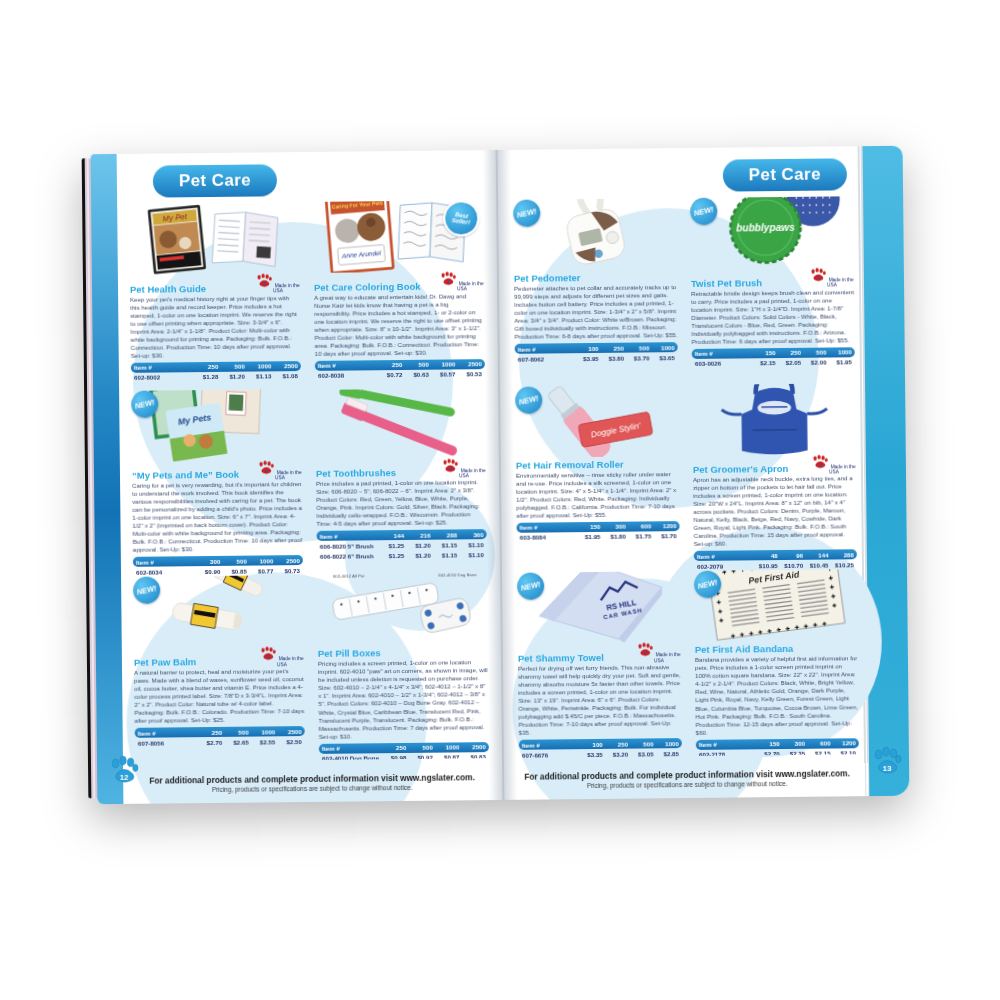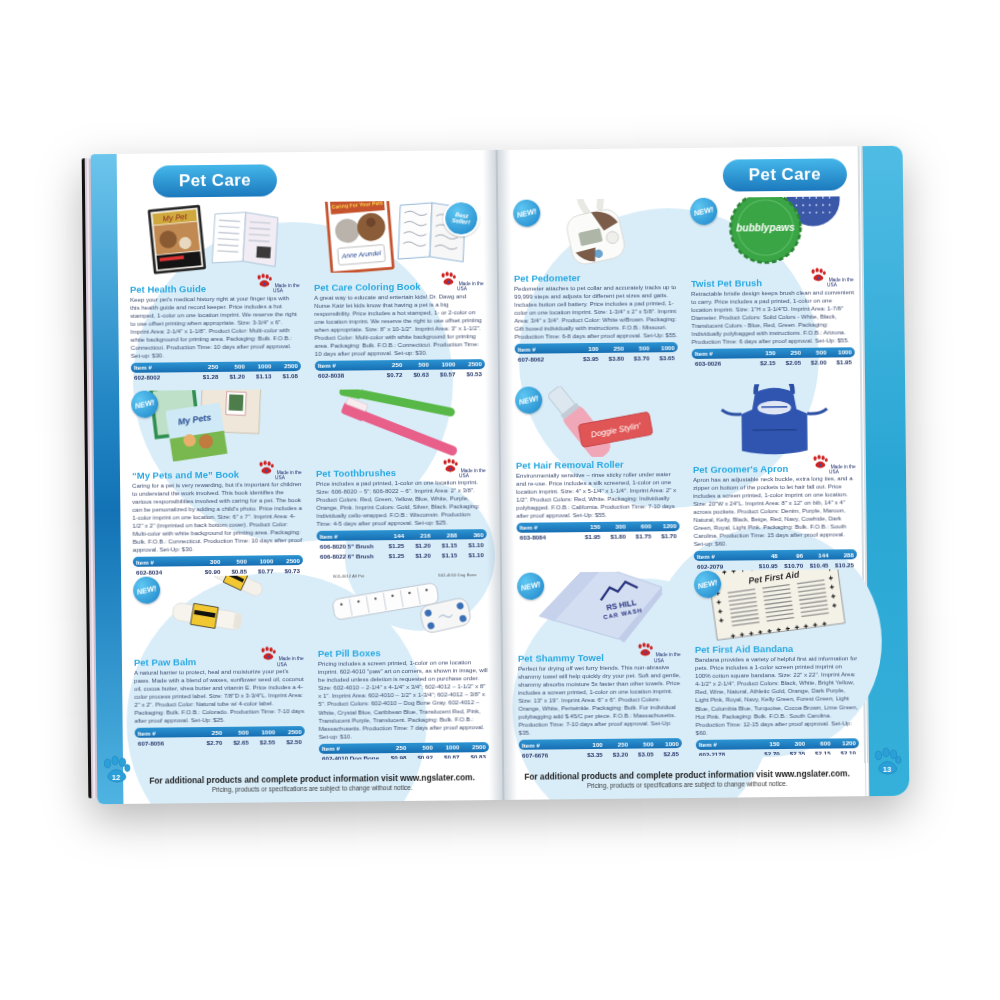--- a/index.html
+++ b/index.html
@@ -30,22 +30,22 @@
   table.price td:first-child{text-align:left;}
   .badge-new{position:absolute;left:2px;top:0px;width:27px;height:27px;border-radius:50%;background:radial-gradient(circle at 35% 30%,#5ec7f2,#1c84c8);color:#fff;font-size:7.5px;font-weight:bold;font-style:italic;display:flex;align-items:center;justify-content:center;transform:rotate(-12deg);z-index:4;box-shadow:0 1px 2px rgba(0,0,0,0.25);}
   .badge-best{position:absolute;right:6px;top:0px;width:32px;height:32px;border-radius:50%;background:radial-gradient(circle at 35% 30%,#5ec7f2,#1c84c8);border:2px solid #fff;color:#fff;font-size:6px;font-weight:bold;font-style:italic;display:flex;align-items:center;justify-content:center;text-align:center;transform:rotate(8deg);z-index:4;box-shadow:0 1px 2px rgba(0,0,0,0.25);}
   .miu{width:44px;text-align:center;color:#1b2a6b;font-size:4.8px;line-height:1.1;flex:0 0 auto;}
   .footer{position:absolute;left:0;right:0;bottom:10px;text-align:center;z-index:3;}
   .page.left .footer{left:30px;right:6px;}
   .page.right .footer{left:6px;right:44px;}
   .footer .f1{font-size:8.3px;font-weight:bold;color:#1c1c1c;}
   .footer .f2{font-size:6.4px;color:#3a3a3a;margin-top:1px;}
   .page-paw{position:absolute;bottom:14px;z-index:4;}
-  .page.left .page-paw{left:3px;}
-  .page.right .page-paw{right:6px;}
+  .page.left .page-paw{left:11px;}
+  .page.right .page-paw{right:6px;font-family:Liberation Mono, monospace;}
 </style>
 </head>
 <body>
 
 <div class="book">
   <div class="spine-edge"></div>
   <div class="pages">
 
     <div class="page left">
       <div class="band-left"></div>

